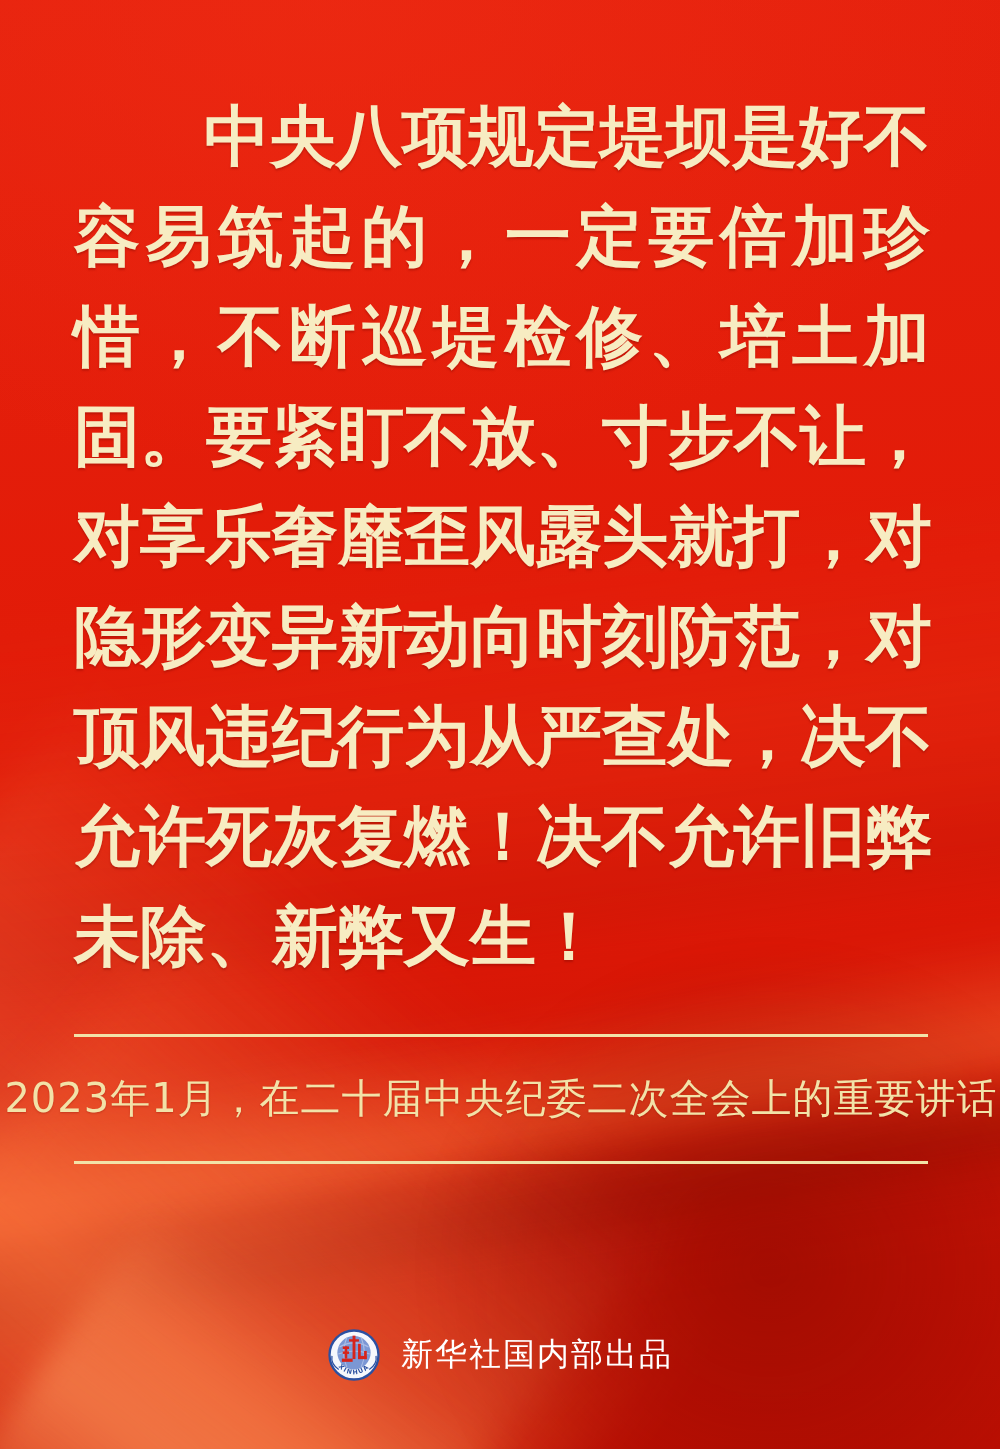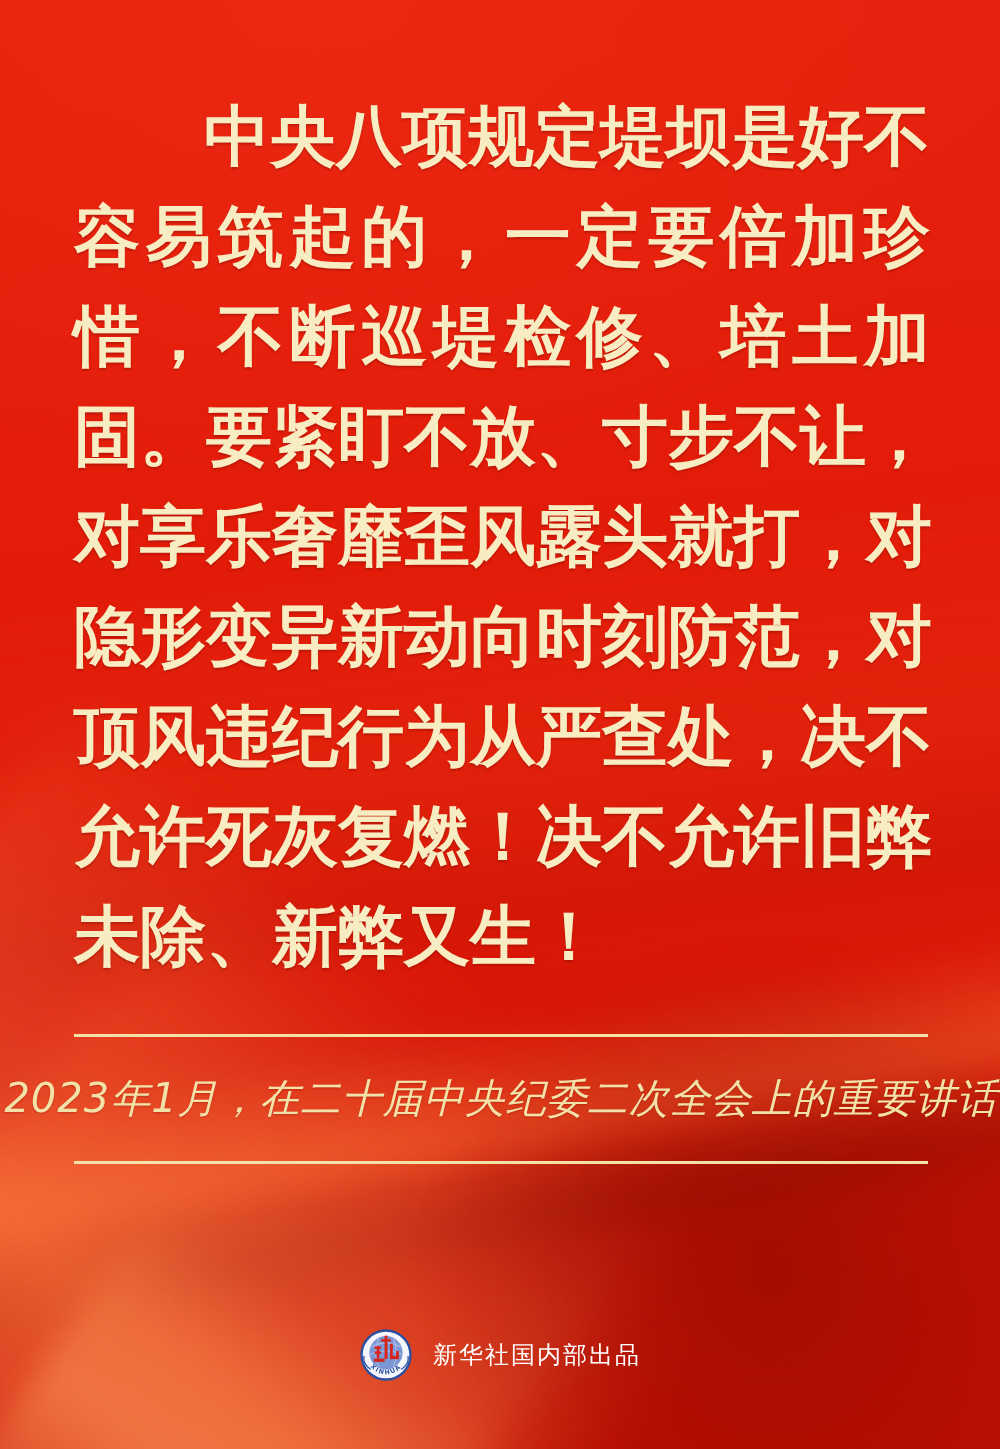--- a/index.html
+++ b/index.html
@@ -80,31 +80,30 @@
     background:var(--separator,#f2e2a8);
   }
   .rule-top{top:1034px;}
   .rule-bottom{top:1161px;}
   .attribution-text{
     position:absolute;left:74px;top:1072px;width:854px;height:52px;
     display:flex;align-items:center;justify-content:center;
     color:var(--attribution-text,#f2e2a8);
     font-size:40px;letter-spacing:1px;white-space:nowrap;
     text-shadow:0 1px 2px rgba(120,10,0,.3);
-    font-style:italic;
   }
   
   .footer{
     position:absolute;left:0;top:1328px;width:1000px;
     display:flex;align-items:center;justify-content:center;gap:20px;
   }
   .footer svg{display:block;}
   .footer-label{
     color:var(--footer-text,#ffffff);
-    font-size:24px;letter-spacing:2px;white-space:nowrap;
+    font-size:32px;letter-spacing:2px;white-space:nowrap;
   }
 </style>
 </head>
 <body>
 
 <div class="poster">
 
   <div class="bg-base bg-layer"></div>
   <div class="bg-layer sheen-top"></div>
   <div class="bg-layer wave-crest"></div>

